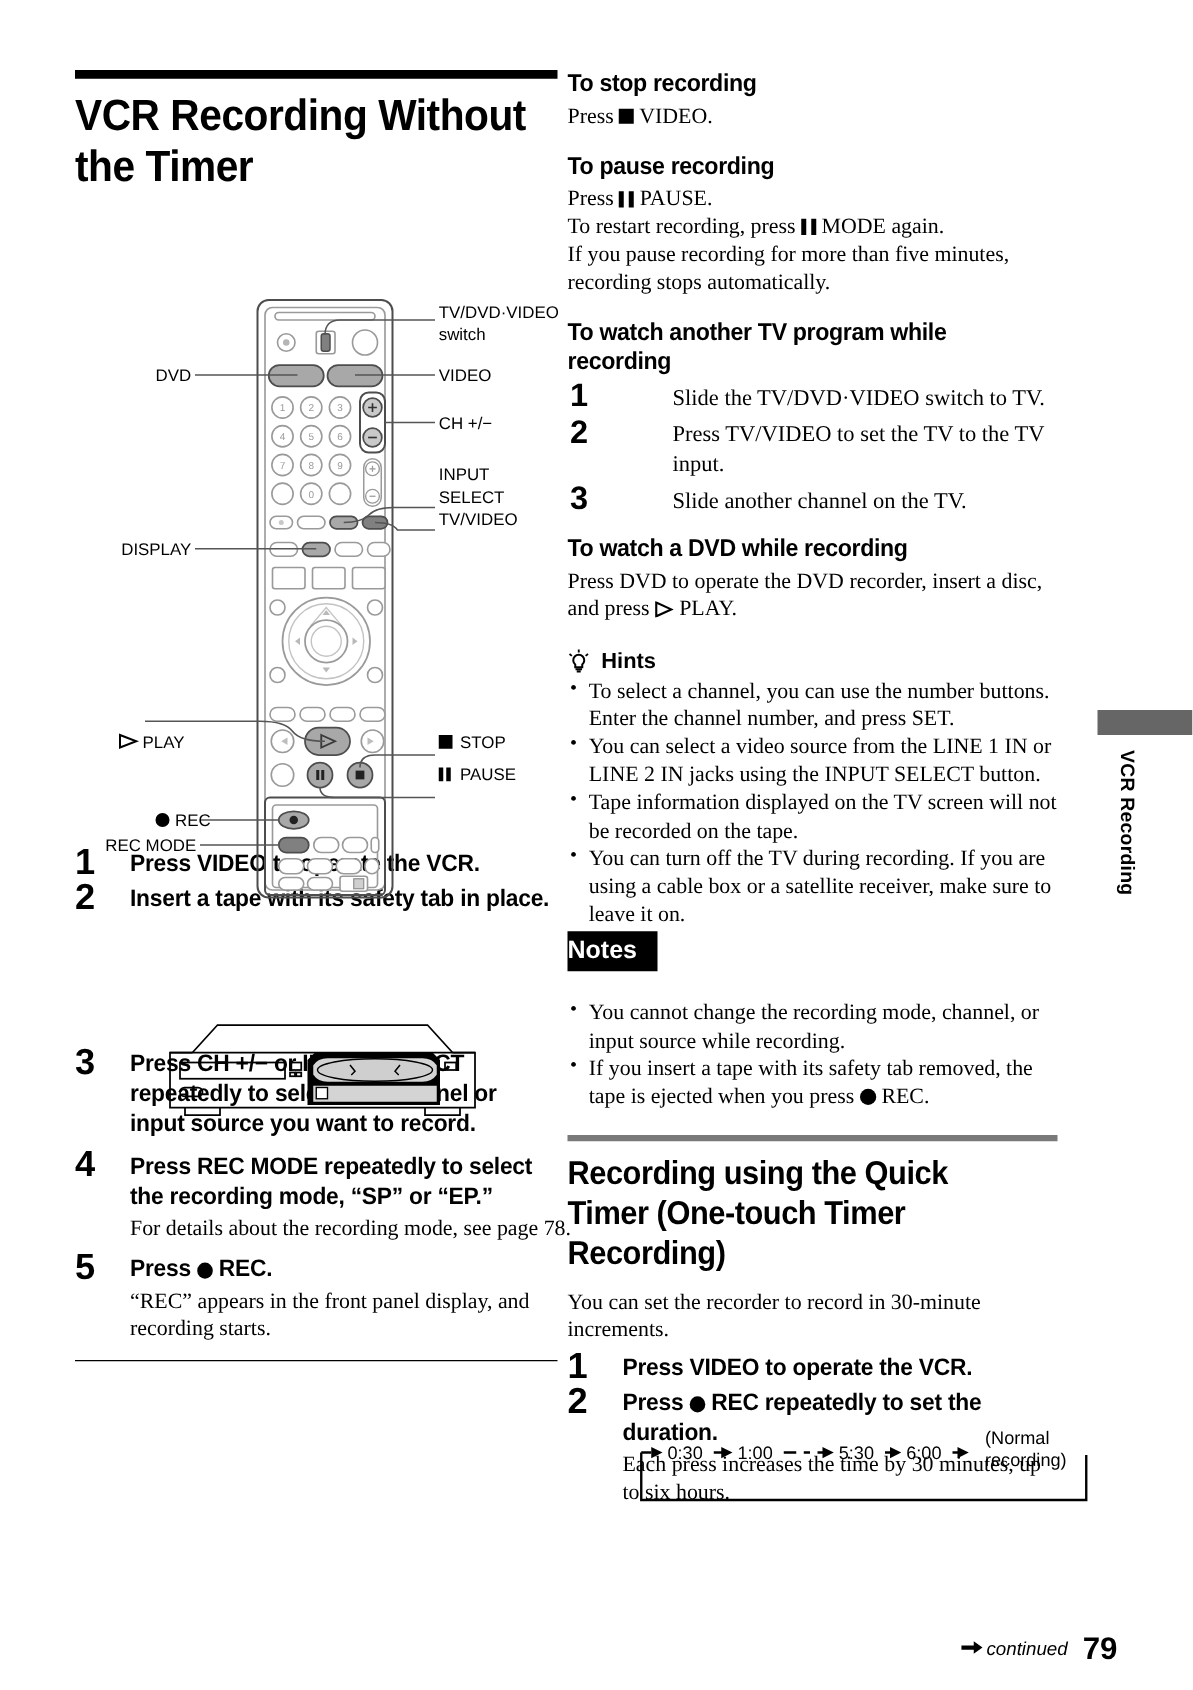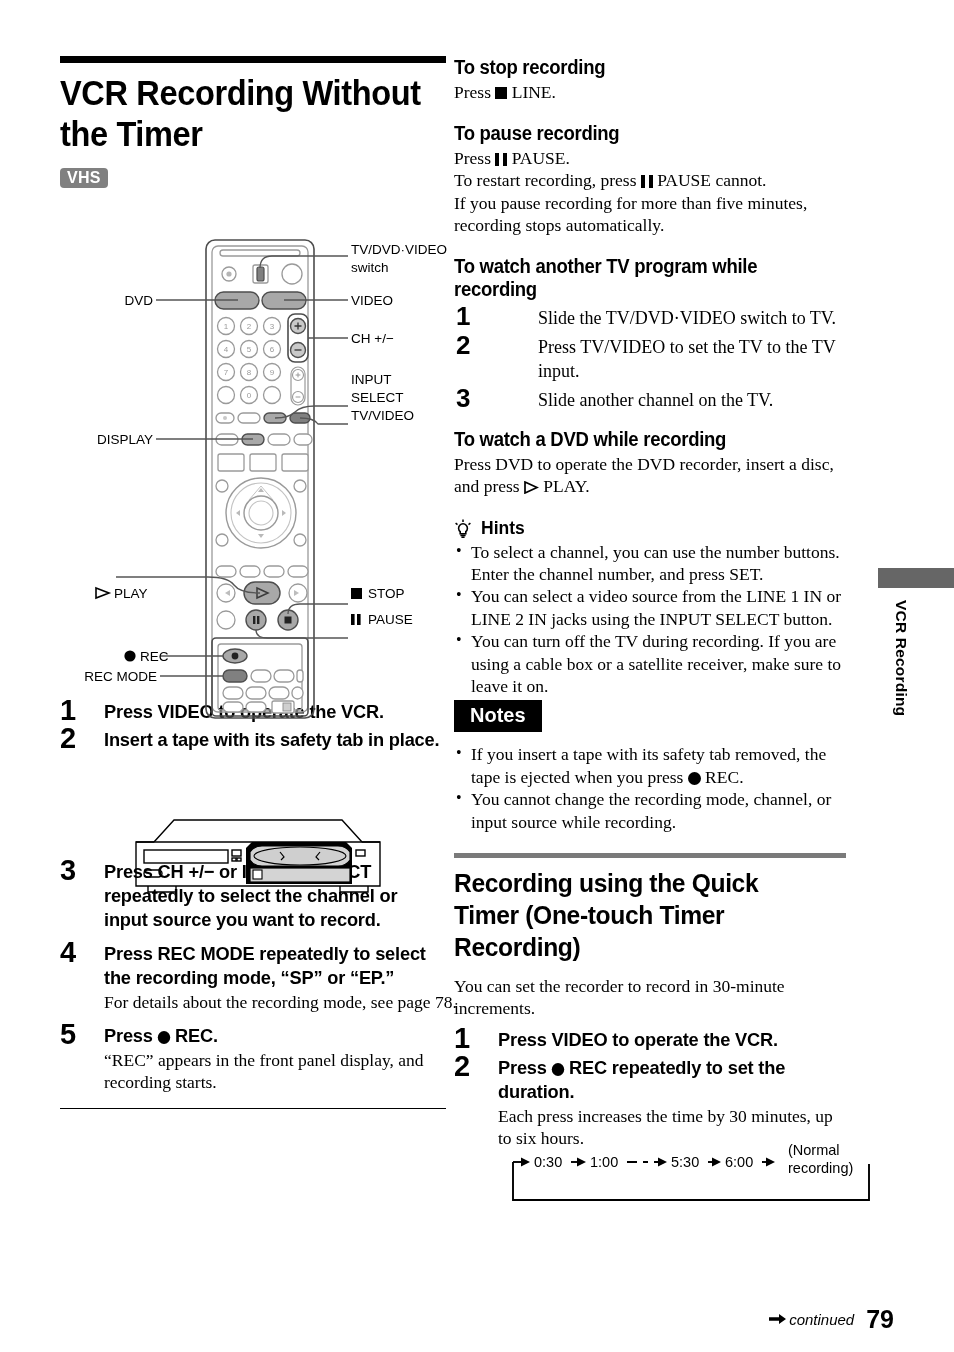--- a/index.html
+++ b/index.html
@@ -82,21 +82,21 @@
   .hints-head{
     font-family:"Liberation Sans", sans-serif;font-weight:bold;
     font-size:17.5px;margin:0 0 2px 0;display:flex;align-items:center;gap:9px;
   }
   .bulb{display:inline-block;width:18px;height:20px;position:relative;top:1px;}
 
   
   .notes-box{
     display:inline-block;background:#000;color:#fff;
     font-family:"Liberation Sans", sans-serif;font-weight:bold;
-    font-size:20px;padding:4px 16px 5px 16px;margin-bottom:11px;
+    font-size:20px;padding:4px 16px 5px 0;margin-bottom:21px;
   }
 
   
   .thin-rule{height:1.6px;background:#000;width:386px;margin-top:14px;}
 
   
   .side-tab{position:absolute;right:0;top:568px;width:76px;}
   .side-tab .bar{height:20px;background:#666;width:76px;}
   .side-tab .label{
     font-family:"Liberation Sans", sans-serif;font-weight:bold;font-size:15.5px;
@@ -135,23 +135,20 @@
 </style>
 </head>
 <body>
 
 <div class="page">
 
   <div class="col-left">
 
     <div class="rule-top"></div>
     <h1 class="h1">VCR Recording Without the Timer</h1>
-    <div>
-      <span class="vhs-badge">VHS</span>
-    </div>
 
     <div style="height:512px;"></div>
 
     <div class="step">
       <span class="num">1</span>
       <div class="step-bold">Press VIDEO to operate the VCR.</div>
     </div>
     <div class="step">
       <span class="num">2</span>
       <div class="step-bold">Insert a tape with its safety tab in place.</div>
@@ -421,27 +418,27 @@
         <rect x="122" y="56" width="100" height="14" fill="#d4d4d4" stroke="#000" stroke-width="1.2"></rect>
         <rect x="125" y="58" width="9" height="9" fill="#fff" stroke="#000" stroke-width="1.1"></rect>
       </g>
     </svg>
   </div>
 
   <div class="col-right">
 
     <h3 class="h3">To stop recording</h3>
     <p class="body-txt" style="margin:0 0 18px 0;">
-      <span>Press </span><span class="g-stop"></span><span> LINE.</span>
+      <span>Press </span><span class="g-stop"></span><span> VIDEO.</span>
     </p>
 
     <h3 class="h3">To pause recording</h3>
     <p class="body-txt" style="margin:0 0 18px 0;">
       <span>Press </span><span class="g-pause"></span><span> PAUSE.</span><br>
-      <span>To restart recording, press </span><span class="g-pause"></span><span> PAUSE cannot.</span><br>
+      <span>To restart recording, press </span><span class="g-pause"></span><span> MODE again.</span><br>
       <span>If you pause recording for more than five minutes, recording stops automatically.</span>
     </p>
 
     <h3 class="h3" style="margin-bottom:5px;">To watch another TV program while recording</h3>
     <div class="step-r">
       <span class="num">1</span>
       <div class="step-serif">Slide the TV/DVD·VIDEO switch to TV.</div>
     </div>
     <div class="step-r">
       <span class="num">2</span>
@@ -465,31 +462,32 @@
           <path d="M6.2 12.6 a4.4 4.4 0 1 1 5.6 0 v2.2 h-5.6 z" fill="none" stroke="#000" stroke-width="1.6"></path>
           <path d="M6.4 16.4 h5.2 M7.4 18.2 h3.2" stroke="#000" stroke-width="1.6"></path>
           <path d="M9 0.6 v2.4 M1.6 4.2 l1.9 1.5 M16.4 4.2 l-1.9 1.5" stroke="#000" stroke-width="1.5"></path>
         </svg>
       </span>
       <span>Hints</span>
     </div>
     <ul class="bul" style="margin-bottom:3px;">
       <li>To select a channel, you can use the number buttons. Enter the channel number, and press SET.</li>
       <li>You can select a video source from the LINE 1 IN or LINE 2 IN jacks using the INPUT SELECT button.</li>
+      <li>Tape information displayed on the TV screen will not be recorded on the tape.</li>
       <li>You can turn off the TV during recording. If you are using a cable box or a satellite receiver, make sure to leave it on.</li>
     </ul>
 
     <div>
       <span class="notes-box">Notes</span>
     </div>
     <ul class="bul">
+      <li>You cannot change the recording mode, channel, or input source while recording.</li>
       <li>
         <span>If you insert a tape with its safety tab removed, the tape is ejected when you press </span><span class="g-rec"></span><span> REC.</span>
       </li>
-      <li>You cannot change the recording mode, channel, or input source while recording.</li>
     </ul>
 
     <div class="h2-gray-rule"></div>
     <h2 class="h2">Recording using the Quick Timer (One-touch Timer Recording)</h2>
     <p class="body-txt" style="margin:0 0 8px 0;">You can set the recorder to record in 30-minute increments.</p>
 
     <div class="step">
       <span class="num">1</span>
       <div class="step-bold">Press VIDEO to operate the VCR.</div>
     </div>

